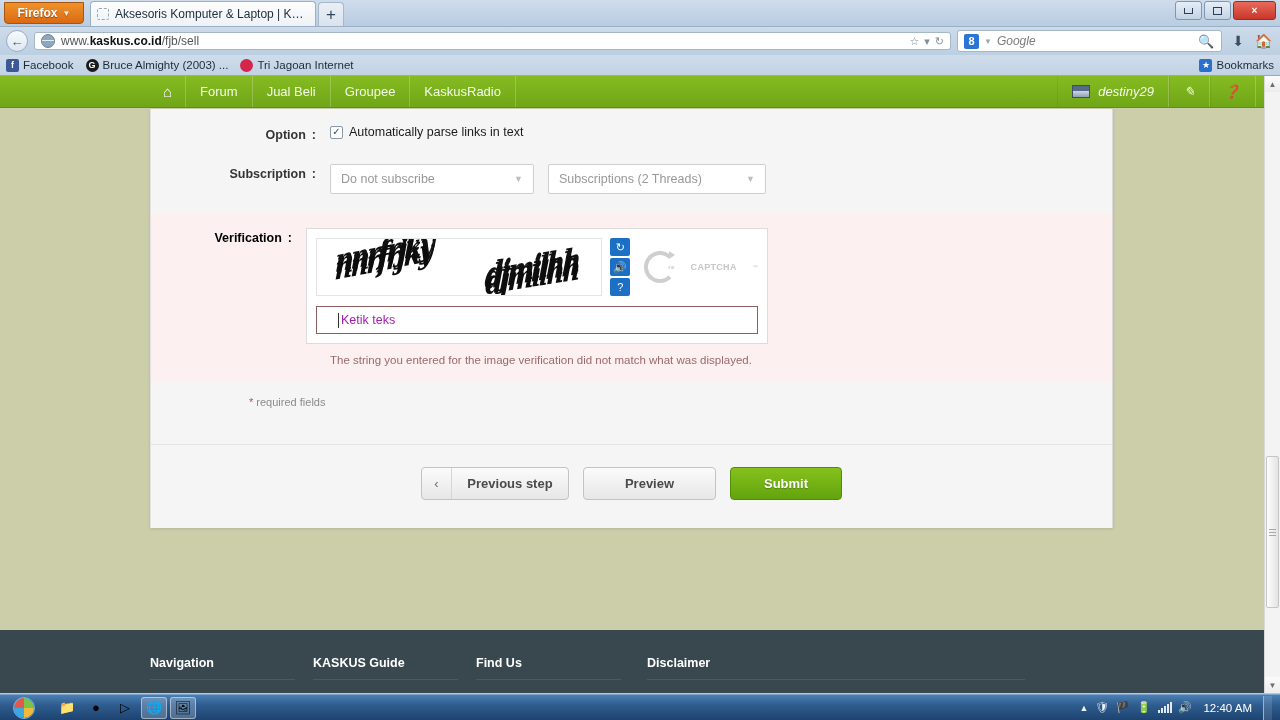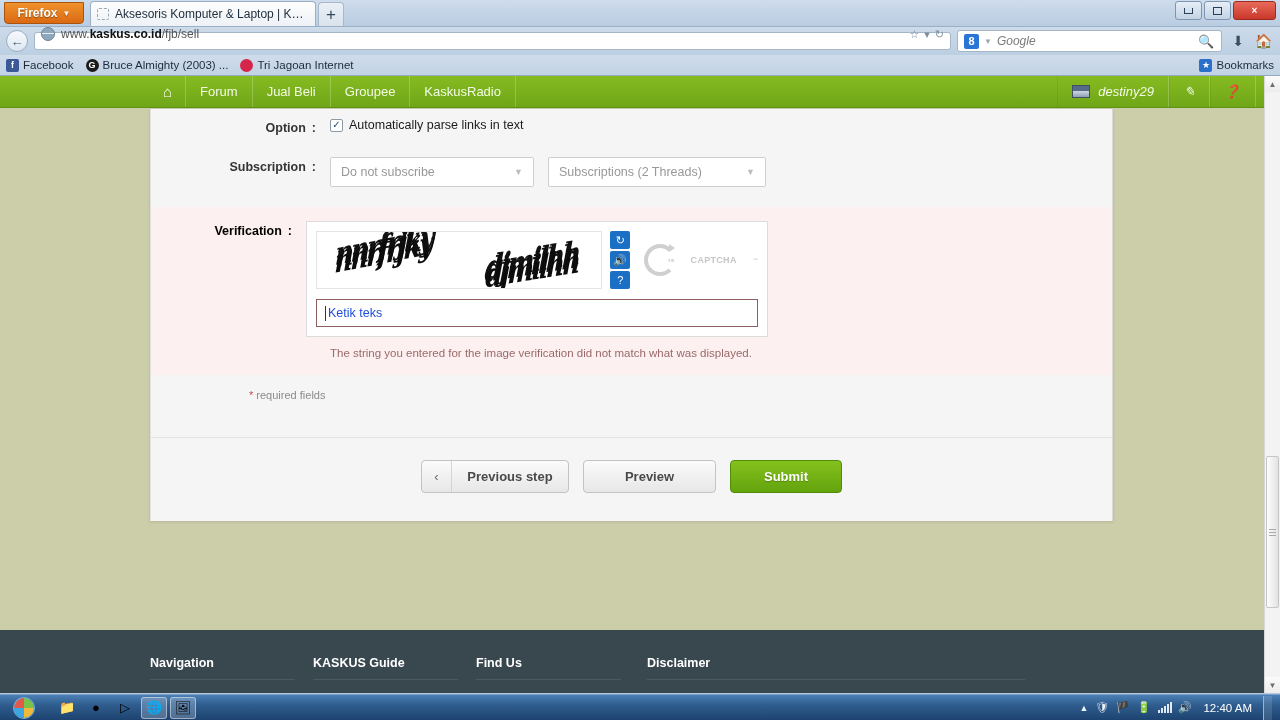--- a/index.html
+++ b/index.html
@@ -86,21 +86,21 @@
   .navbtn {
     width: 22px; height: 22px; border-radius: 50%;
     border: 1px solid #9aaec3;
     background: linear-gradient(#f7fafd, #dde7f1);
     display: flex; align-items: center; justify-content: center;
     font-size: 13px; color: #3c5167;
   }
   .urlbar {
     flex: 1; height: 14px; background: #fff;
     border: 1px solid #a4b6c8; border-radius: 3px;
-    display: flex; align-items: flex-end; padding: 8px 6px; gap: 6px;
+    display: flex; align-items: center; padding: 8px 6px; gap: 6px;
     font-size: 12px; color: #4a4a4a;
   }
   .globe {
     width: 14px; height: 14px; border-radius: 50%;
     background: #8fa7bd; border: 1px solid #6b8399; flex: none;
     position: relative;
   }
   .globe::after {
     content: ""; position: absolute; left: 0; top: 5px;
     width: 12px; height: 1px; background: #e6eef5;
@@ -181,21 +181,21 @@
   .form-row { display: flex; align-items: flex-start; padding: 0 24px; }
   .form-label {
     width: 155px; text-align: right; padding-right: 14px;
     font-size: 12.5px; font-weight: bold; color: #343434;
     padding-top: 3px; white-space: nowrap;
   }
   .form-label .colon { font-weight: bold; padding-left: 6px; }
   .form-label.required { color: #000000; }
   .form-field { flex: 1; }
 
-  .row-option { padding-top: 9px; }
+  .row-option { padding-top: 16px; }
   .chk-line { display: flex; align-items: center; gap: 6px; font-size: 12.5px; color: #1b1b1b; }
   .chkbox {
     width: 13px; height: 13px; background: #fff;
     border: 1px solid #8c9aa8; border-radius: 2px;
     display: flex; align-items: center; justify-content: center;
     font-size: 10px; color: #2b4a6f; line-height: 1;
   }
 
   .row-subscription { padding-top: 22px; }
   .selects { display: flex; gap: 14px; }
@@ -262,22 +262,22 @@
     content: ""; position: absolute; right: -3px; top: -4px;
     border-left: 6px solid #cfcfcf;
     border-top: 4px solid transparent; border-bottom: 4px solid transparent;
   }
   .recap-txt { display: flex; align-items: center; gap: 16px; }
   .recap-txt .sm { font-size: 6px; }
   .recap-txt .tm { font-size: 5px; vertical-align: super; }
   .cap-input {
     margin-top: 10px; height: 28px; width: 100%;
     background: #fff; border: 1px solid #8d5f5f;
-    display: flex; align-items: center; padding: 0 8px;
-    font-size: 12.5px; color: #1d4ed8;
+    display: flex; align-items: center; padding: 0 21px;
+    font-size: 12.5px; color: #a21caf;
   }
   .caret-bar { width: 1px; height: 15px; background: #333; margin-right: 2px; }
   .verif-error {
     margin-top: 10px; padding-left: 179px;
     font-size: 11.5px; color: #9a6a6a;
   }
   .req-note {
     padding: 14px 0 0 98px; font-size: 11px; color: #8b8b8b;
     background: #f5f5f5; padding-bottom: 36px;
   }

